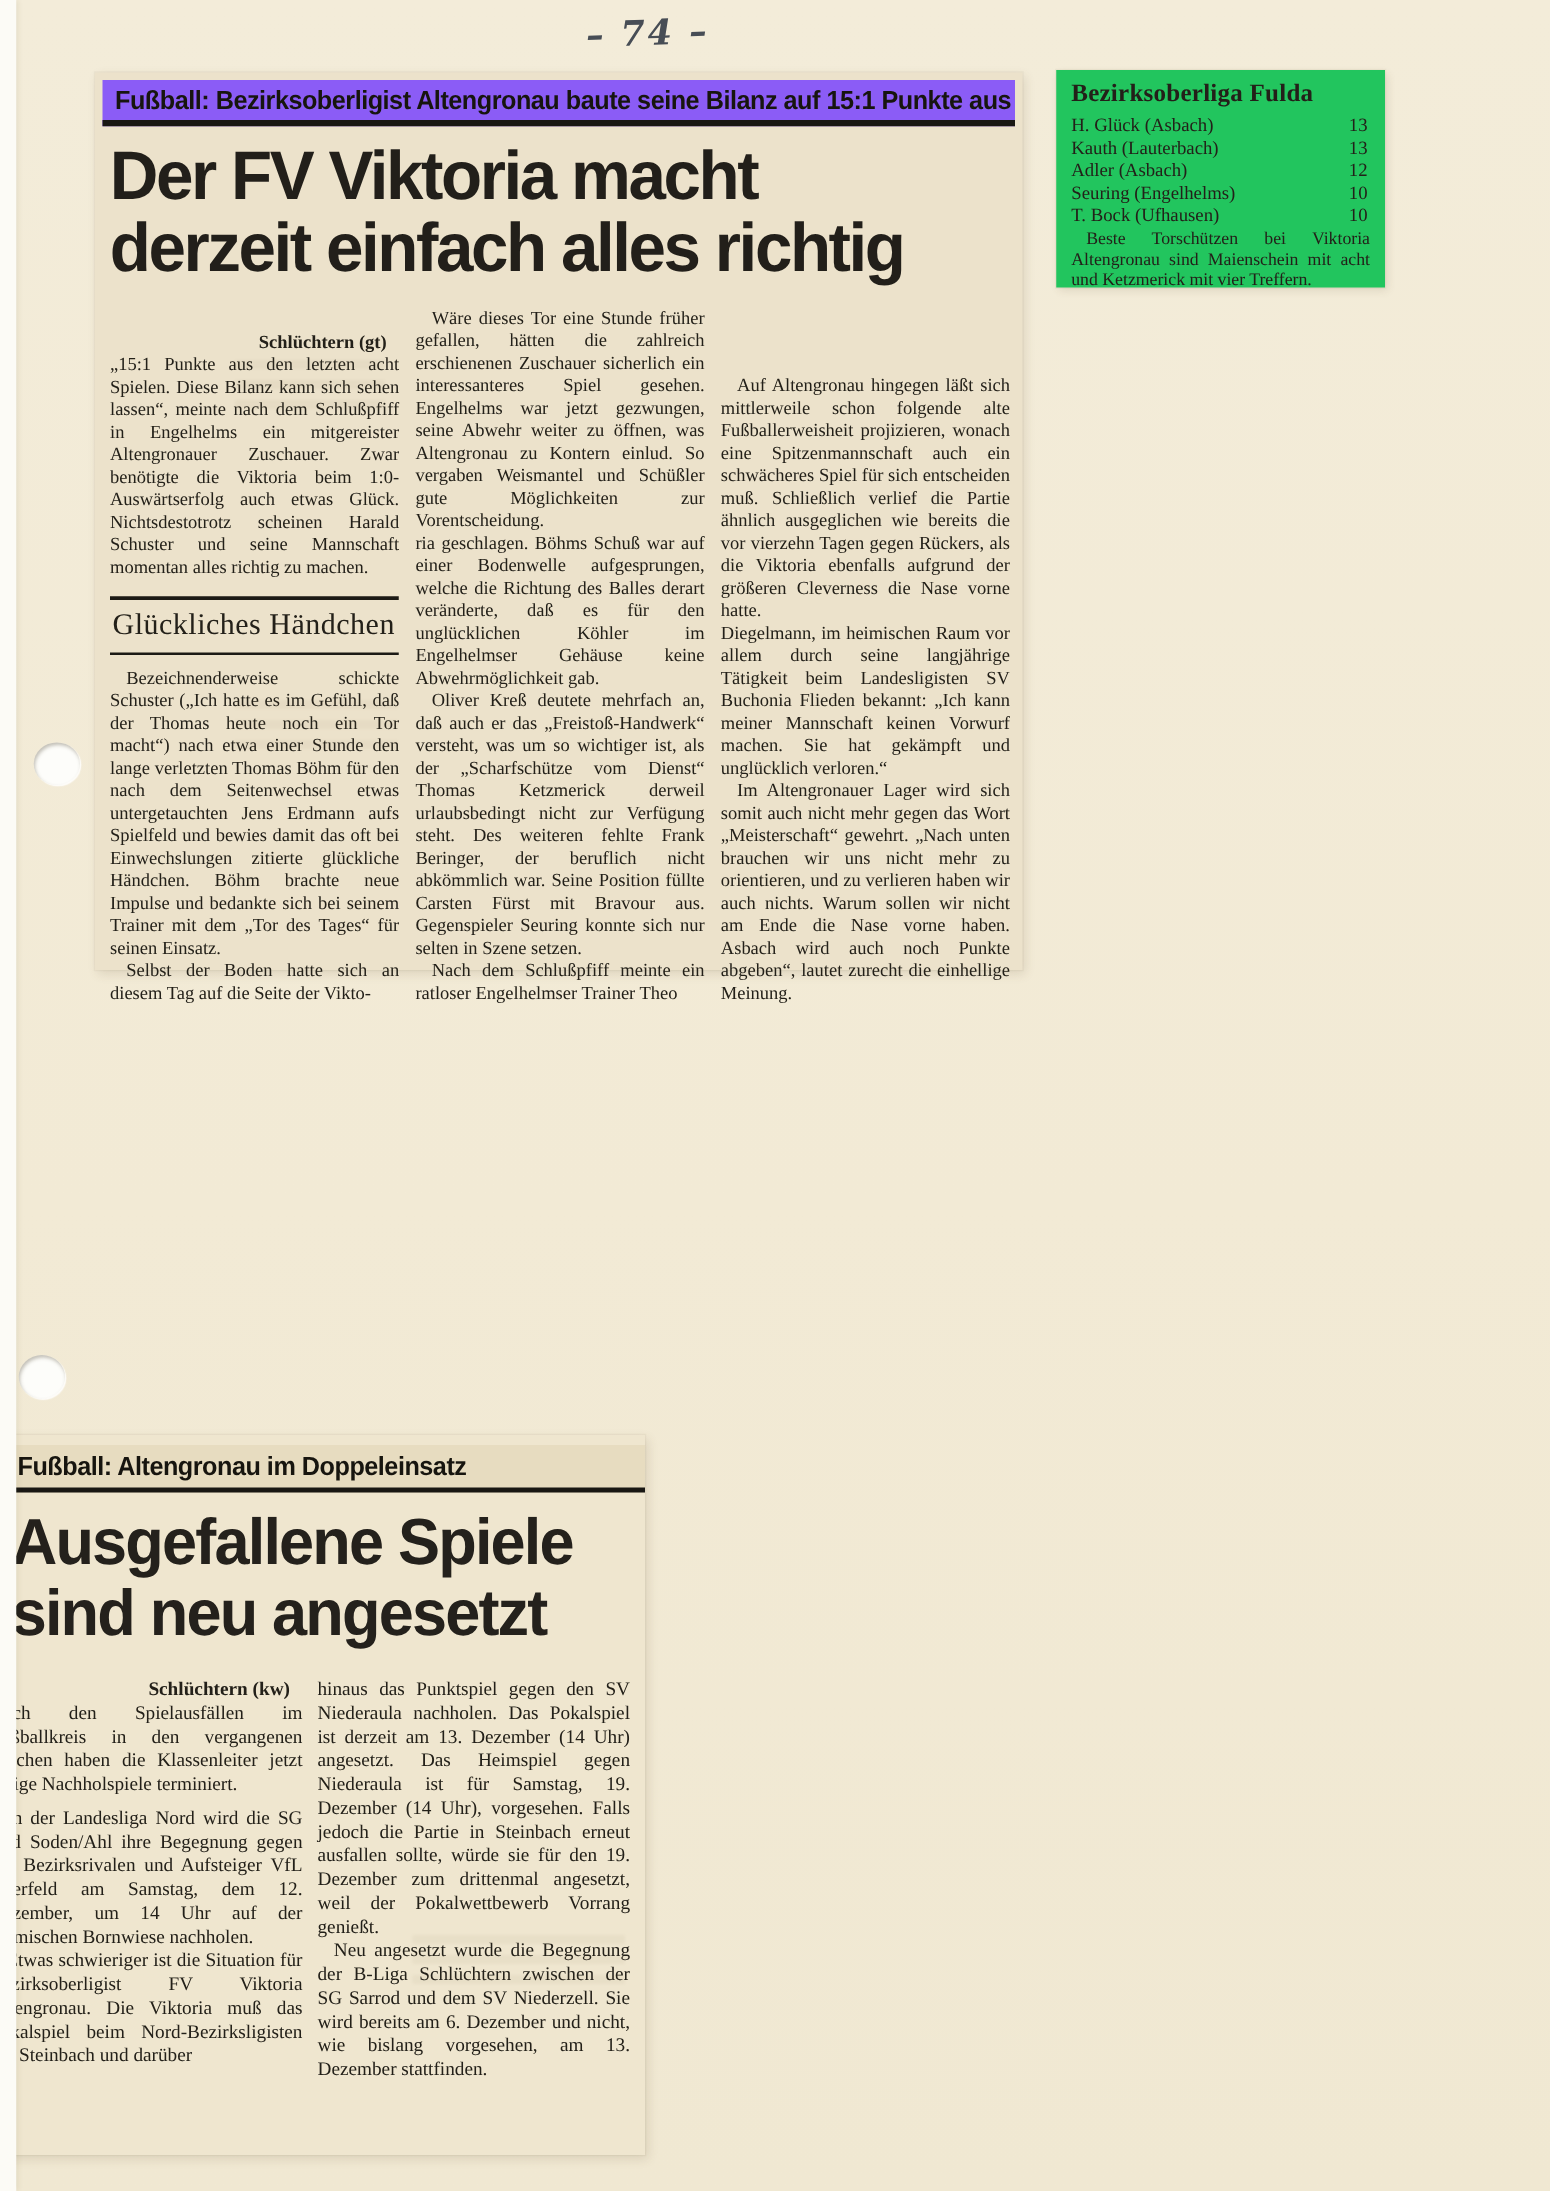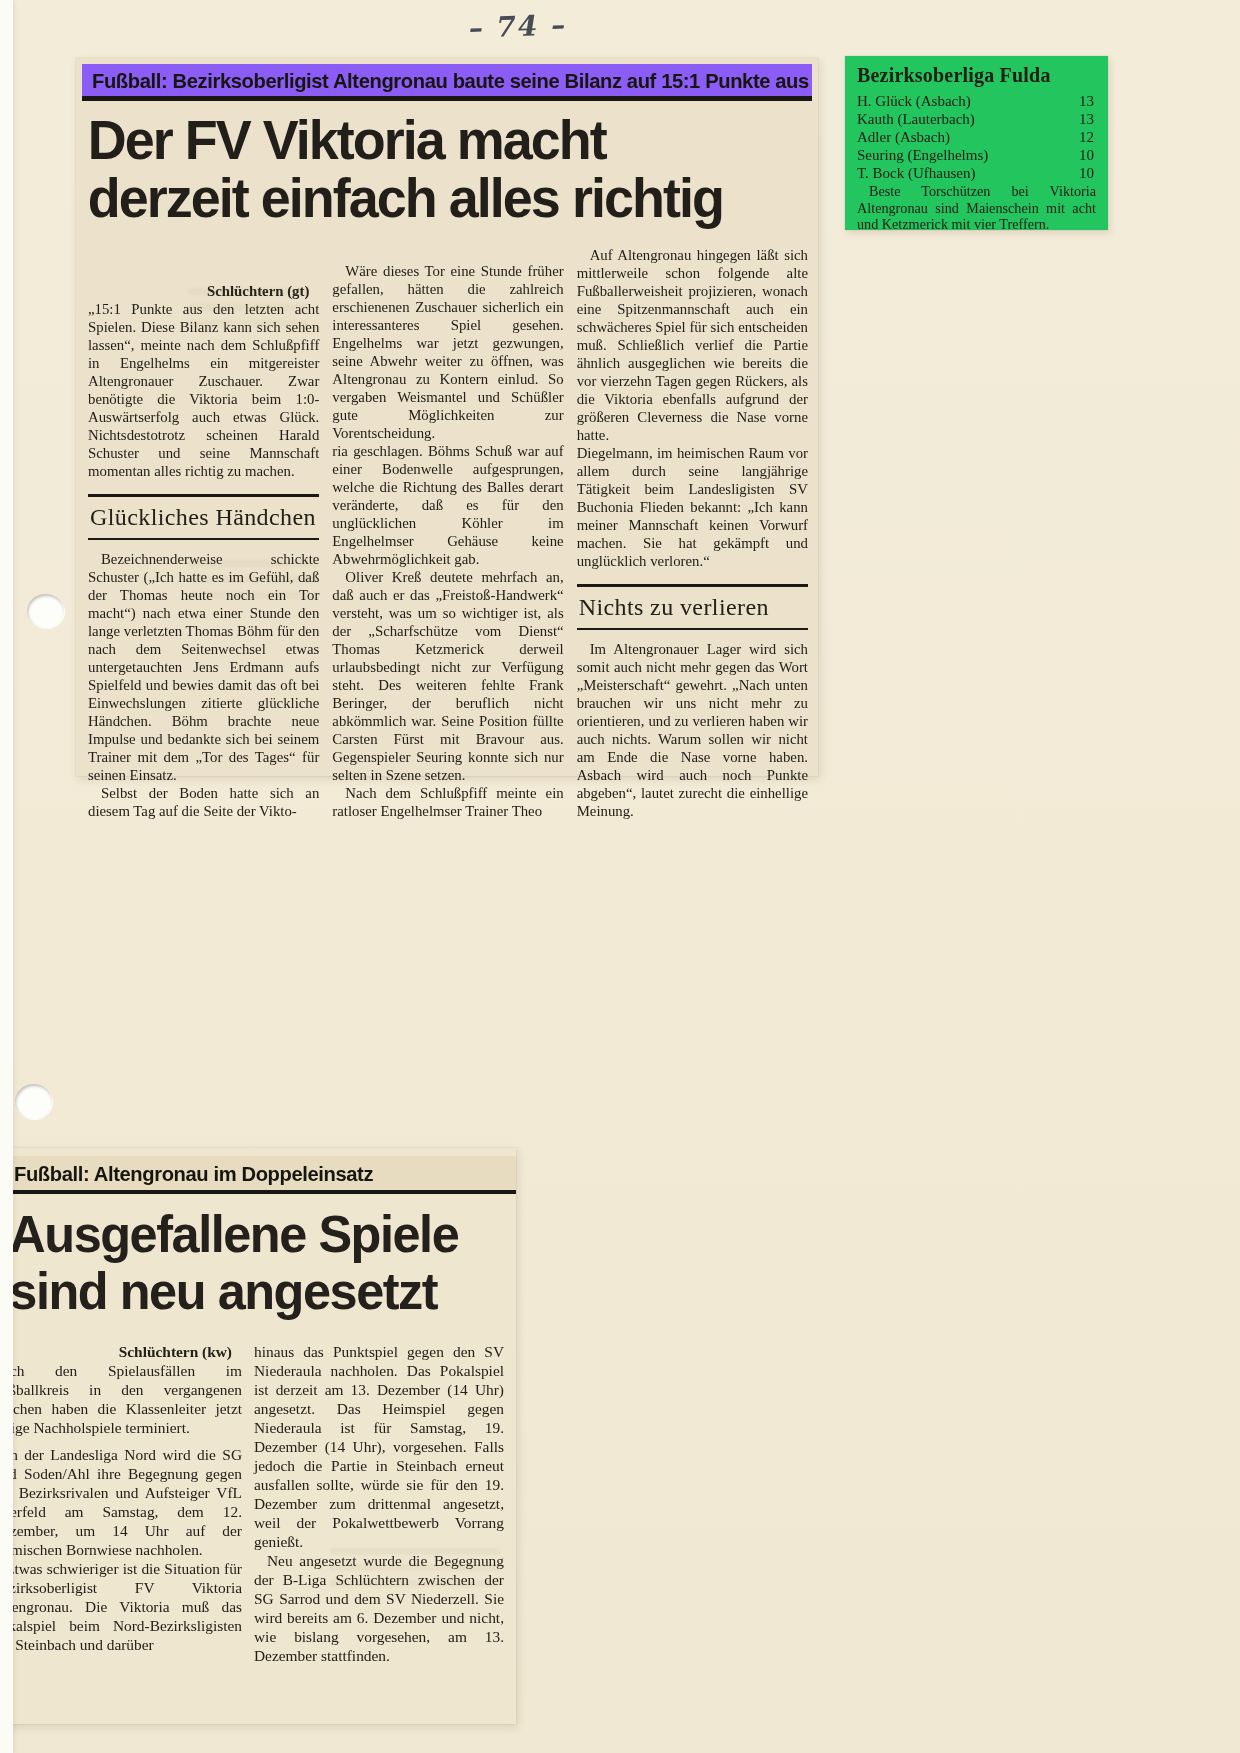--- a/index.html
+++ b/index.html
@@ -127,21 +127,20 @@
     </div>
     <div class="col">
       <div class="para">Wäre dieses Tor eine Stunde früher gefallen, hätten die zahlreich erschienenen Zuschauer sicherlich ein interessanteres Spiel gesehen. Engelhelms war jetzt gezwungen, seine Abwehr weiter zu öffnen, was Altengronau zu Kontern einlud. So vergaben Weismantel und Schüßler gute Möglichkeiten zur Vorentscheidung.</div>
       <div class="para flush">ria geschlagen. Böhms Schuß war auf einer Bodenwelle aufgesprungen, welche die Richtung des Balles derart veränderte, daß es für den unglücklichen Köhler im Engelhelmser Gehäuse keine Abwehrmöglichkeit gab.</div>
       <div class="para">Oliver Kreß deutete mehrfach an, daß auch er das „Freistoß-Handwerk“ versteht, was um so wichtiger ist, als der „Scharfschütze vom Dienst“ Thomas Ketzmerick derweil urlaubsbedingt nicht zur Verfügung steht. Des weiteren fehlte Frank Beringer, der beruflich nicht abkömmlich war. Seine Position füllte Carsten Fürst mit Bravour aus. Gegenspieler Seuring konnte sich nur selten in Szene setzen.</div>
       <div class="para">Nach dem Schlußpfiff meinte ein ratloser Engelhelmser Trainer Theo</div>
     </div>
     <div class="col">
       <div class="para">Auf Altengronau hingegen läßt sich mittlerweile schon folgende alte Fußballerweisheit projizieren, wonach eine Spitzenmannschaft auch ein schwächeres Spiel für sich entscheiden muß. Schließlich verlief die Partie ähnlich ausgeglichen wie bereits die vor vierzehn Tagen gegen Rückers, als die Viktoria ebenfalls aufgrund der größeren Cleverness die Nase vorne hatte.</div>
       <div class="para flush">Diegelmann, im heimischen Raum vor allem durch seine langjährige Tätigkeit beim Landesligisten SV Buchonia Flieden bekannt: „Ich kann meiner Mannschaft keinen Vorwurf machen. Sie hat gekämpft und unglücklich verloren.“</div>
-      <div class="subhead">Nichts zu verlieren</div>
       <div class="para">Im Altengronauer Lager wird sich somit auch nicht mehr gegen das Wort „Meisterschaft“ gewehrt. „Nach unten brauchen wir uns nicht mehr zu orientieren, und zu verlieren haben wir auch nichts. Warum sollen wir nicht am Ende die Nase vorne haben. Asbach wird auch noch Punkte abgeben“, lautet zurecht die einhellige Meinung.</div>
     </div>
   </div>
 </div>
 
 <div class="clip-box">
   <div class="box-title">Bezirksoberliga Fulda</div>
   <div class="scorer-row">
     <span>H. Glück (Asbach)</span>
     <span class="goals">13</span>

